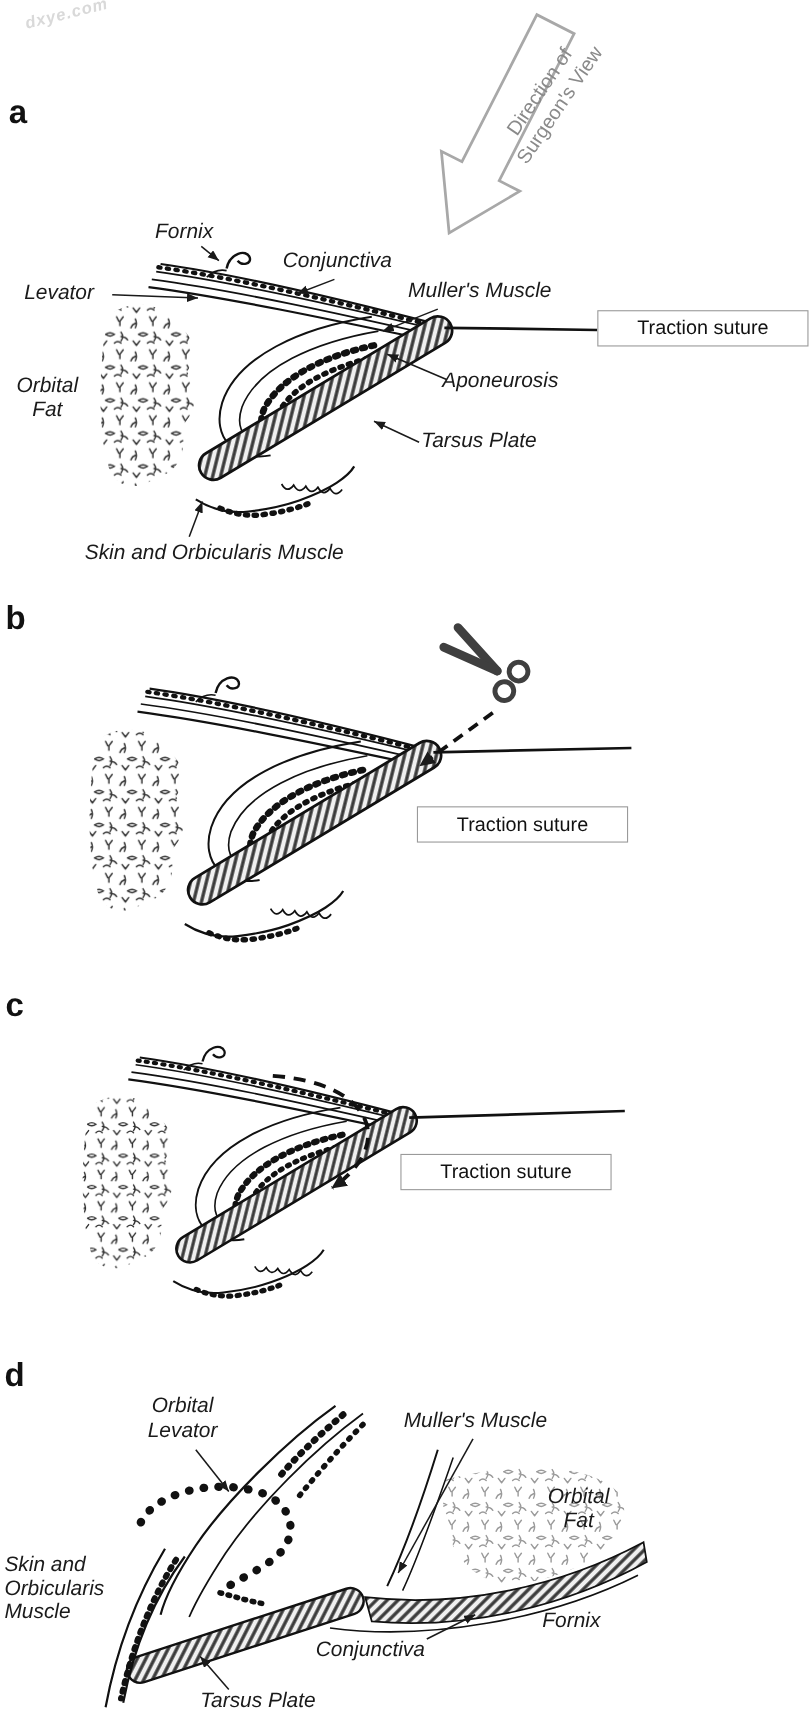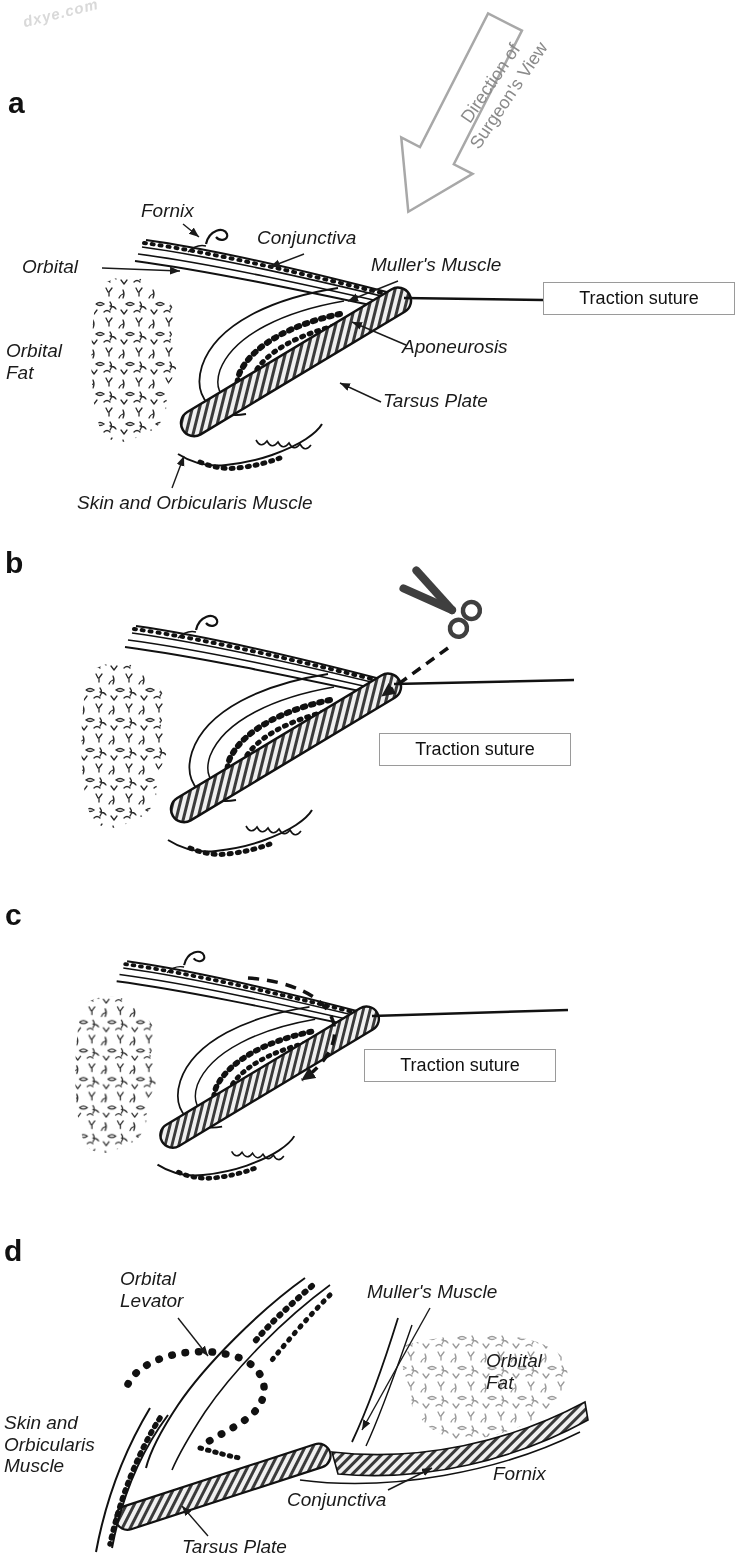--- a/index.html
+++ b/index.html
@@ -1,21 +1,21 @@
 <!DOCTYPE html>
 <html><head>
 <meta charset="utf-8">
 <style>
   html,body{margin:0;padding:0;background:#ffffff;}
   body{width:737px;height:1566px;overflow:hidden;font-family:"Liberation Sans",sans-serif;}
   .canvas{position:relative;width:737px;height:1566px;background:#fff;}
   svg.art{position:absolute;left:0;top:0;width:737px;height:1566px;}
   .lbl{position:absolute;color:#1a1a1a;font-size:19px;line-height:1.14;white-space:nowrap;font-style:italic;}
   .lbl.wrap{white-space:normal;}
-  .lbl.center{}
+  .lbl.center{text-align:center;}
   .panel-letter{position:absolute;color:#111;font-size:30px;font-weight:700;}
   .suture-box{position:absolute;width:190px;border:1.5px solid #9a9a9a;background:#fff;
     color:#111;font-size:18px;text-align:center;padding:5px 0;}
   .watermark{position:absolute;left:22px;top:4px;color:#d9d9d9;font-size:15px;font-weight:700;
     font-style:italic;transform:rotate(-14deg);letter-spacing:1px;}
   .direction-label{position:absolute;left:420px;top:68px;width:160px;text-align:center;
     color:#8a8a8a;font-size:18px;line-height:1.2;transform:rotate(-56deg);}
 </style>
 </head>
 <body>
@@ -143,21 +143,21 @@
   <div class="watermark">dxye.com</div>
 
   <div class="panel-letter" style="left:8px;top:86px;">a</div>
   <div class="panel-letter" style="left:5px;top:546px;">b</div>
   <div class="panel-letter" style="left:5px;top:898px;">c</div>
   <div class="panel-letter" style="left:4px;top:1234px;">d</div>
 
   <div class="direction-label">Direction of Surgeon's View</div>
   <div class="lbl" style="left:141px;top:200px;">Fornix</div>
   <div class="lbl" style="left:257px;top:227px;">Conjunctiva</div>
-  <div class="lbl" style="left:22px;top:256px;">Orbital</div>
+  <div class="lbl" style="left:22px;top:256px;">Levator</div>
   <div class="lbl" style="left:371px;top:254px;">Muller's Muscle</div>
   <div class="suture-box" style="left:543px;top:282px;">Traction suture</div>
   <div class="lbl" style="left:402px;top:336px;text-align:center;">Aponeurosis</div>
   <div class="lbl wrap center" style="left:6px;top:340px;width:74px;">Orbital Fat</div>
   <div class="lbl" style="left:383px;top:390px;">Tarsus Plate</div>
   <div class="lbl" style="left:77px;top:492px;">Skin and Orbicularis Muscle</div>
 
   <div class="suture-box" style="left:379px;top:733px;">Traction suture</div>
 
   <div class="suture-box" style="left:364px;top:1049px;">Traction suture</div>

